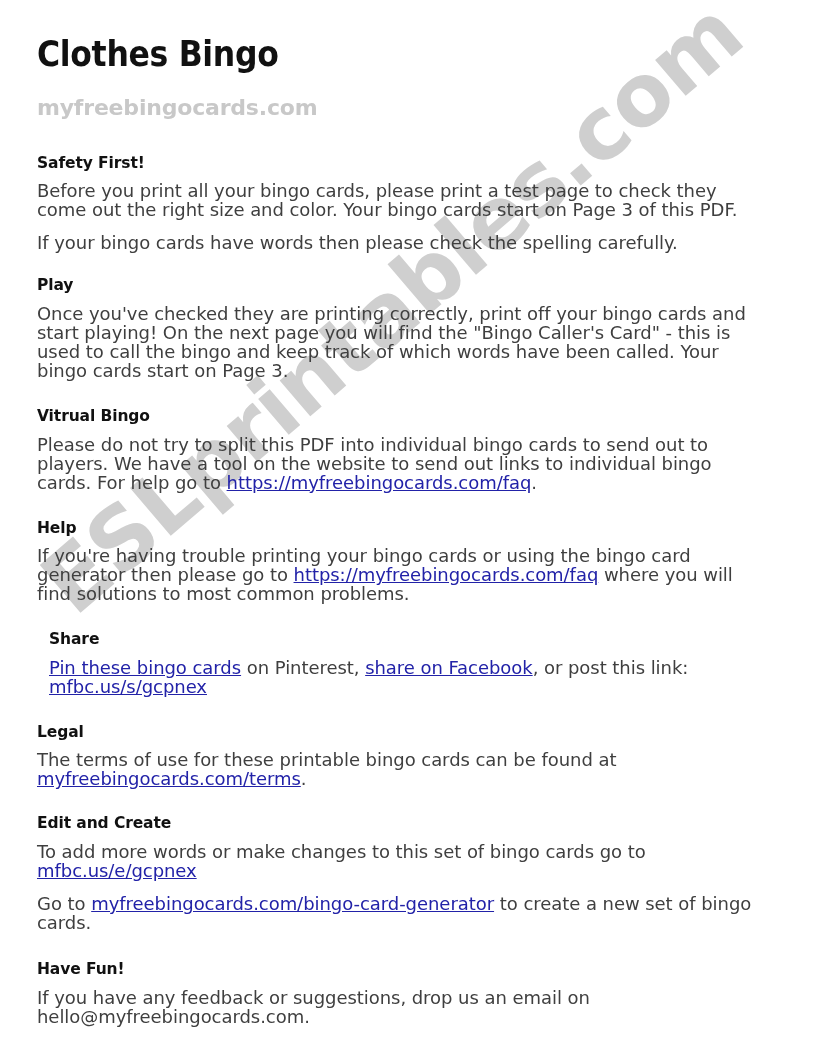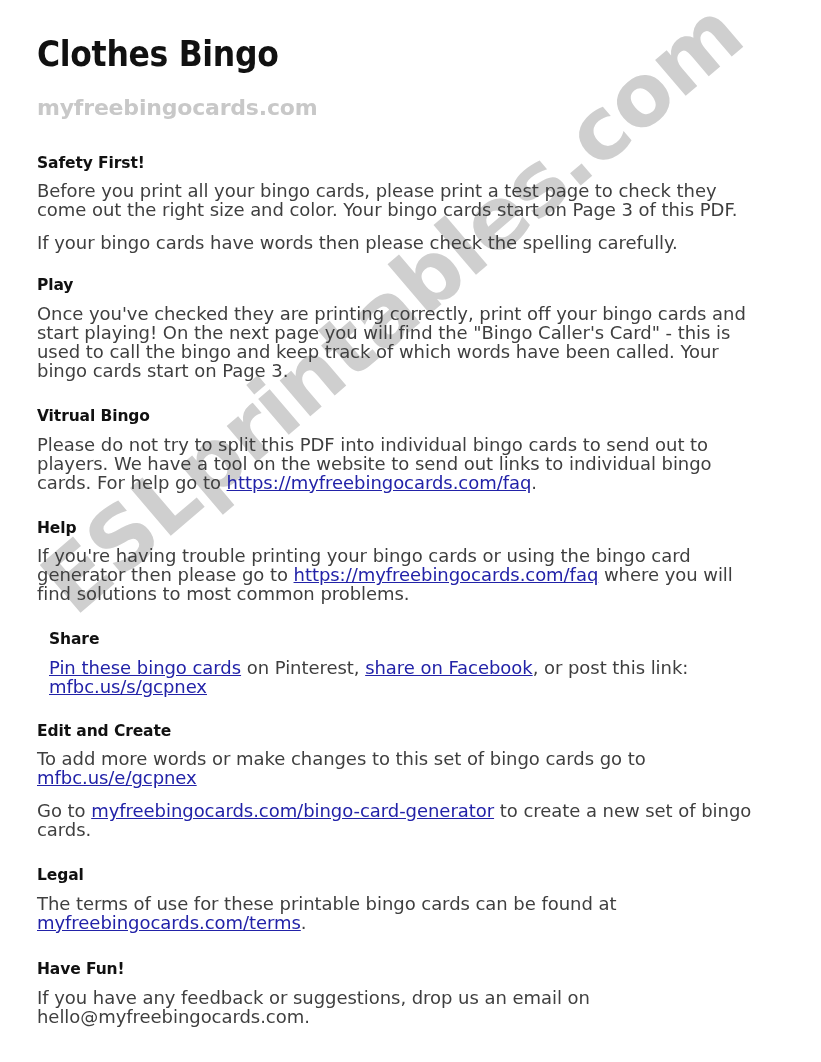--- a/index.html
+++ b/index.html
@@ -147,29 +147,29 @@
     <section class="section" id="section-help">
       <h2 class="section-heading">Help</h2>
       <p class="para"><span>If you're having trouble printing your bingo cards or using the bingo card generator then please go to </span><a class="doclink" href="#">https://myfreebingocards.com/faq</a><span> where you will find solutions to most common problems.</span></p>
     </section>
 
     <section class="section" id="section-share">
       <h2 class="section-heading">Share</h2>
       <p class="para"><a class="doclink" href="#">Pin these bingo cards</a><span> on Pinterest, </span><a class="doclink" href="#">share on Facebook</a><span>, or post this link: </span><a class="doclink" href="#">mfbc.us/s/gcpnex</a></p>
     </section>
 
+    <section class="section" id="section-legal">
+      <h2 class="section-heading">Legal</h2>
+      <p class="para"><span>The terms of use for these printable bingo cards can be found at </span><a class="doclink" href="#">myfreebingocards.com/terms</a><span>.</span></p>
+    </section>
+
     <section class="section" id="section-edit">
       <h2 class="section-heading">Edit and Create</h2>
       <p class="para"><span>To add more words or make changes to this set of bingo cards go to </span><a class="doclink" href="#">mfbc.us/e/gcpnex</a><span></span></p>
       <p class="para"><span>Go to </span><a class="doclink" href="#">myfreebingocards.com/bingo-card-generator</a><span> to create a new set of bingo cards.</span></p>
-    </section>
-
-    <section class="section" id="section-legal">
-      <h2 class="section-heading">Legal</h2>
-      <p class="para"><span>The terms of use for these printable bingo cards can be found at </span><a class="doclink" href="#">myfreebingocards.com/terms</a><span>.</span></p>
     </section>
 
     <section class="section" id="section-fun">
       <h2 class="section-heading">Have Fun!</h2>
       <p class="para">If you have any feedback or suggestions, drop us an email on hello@myfreebingocards.com.</p>
     </section>
 
   </div>
 </div>
 

